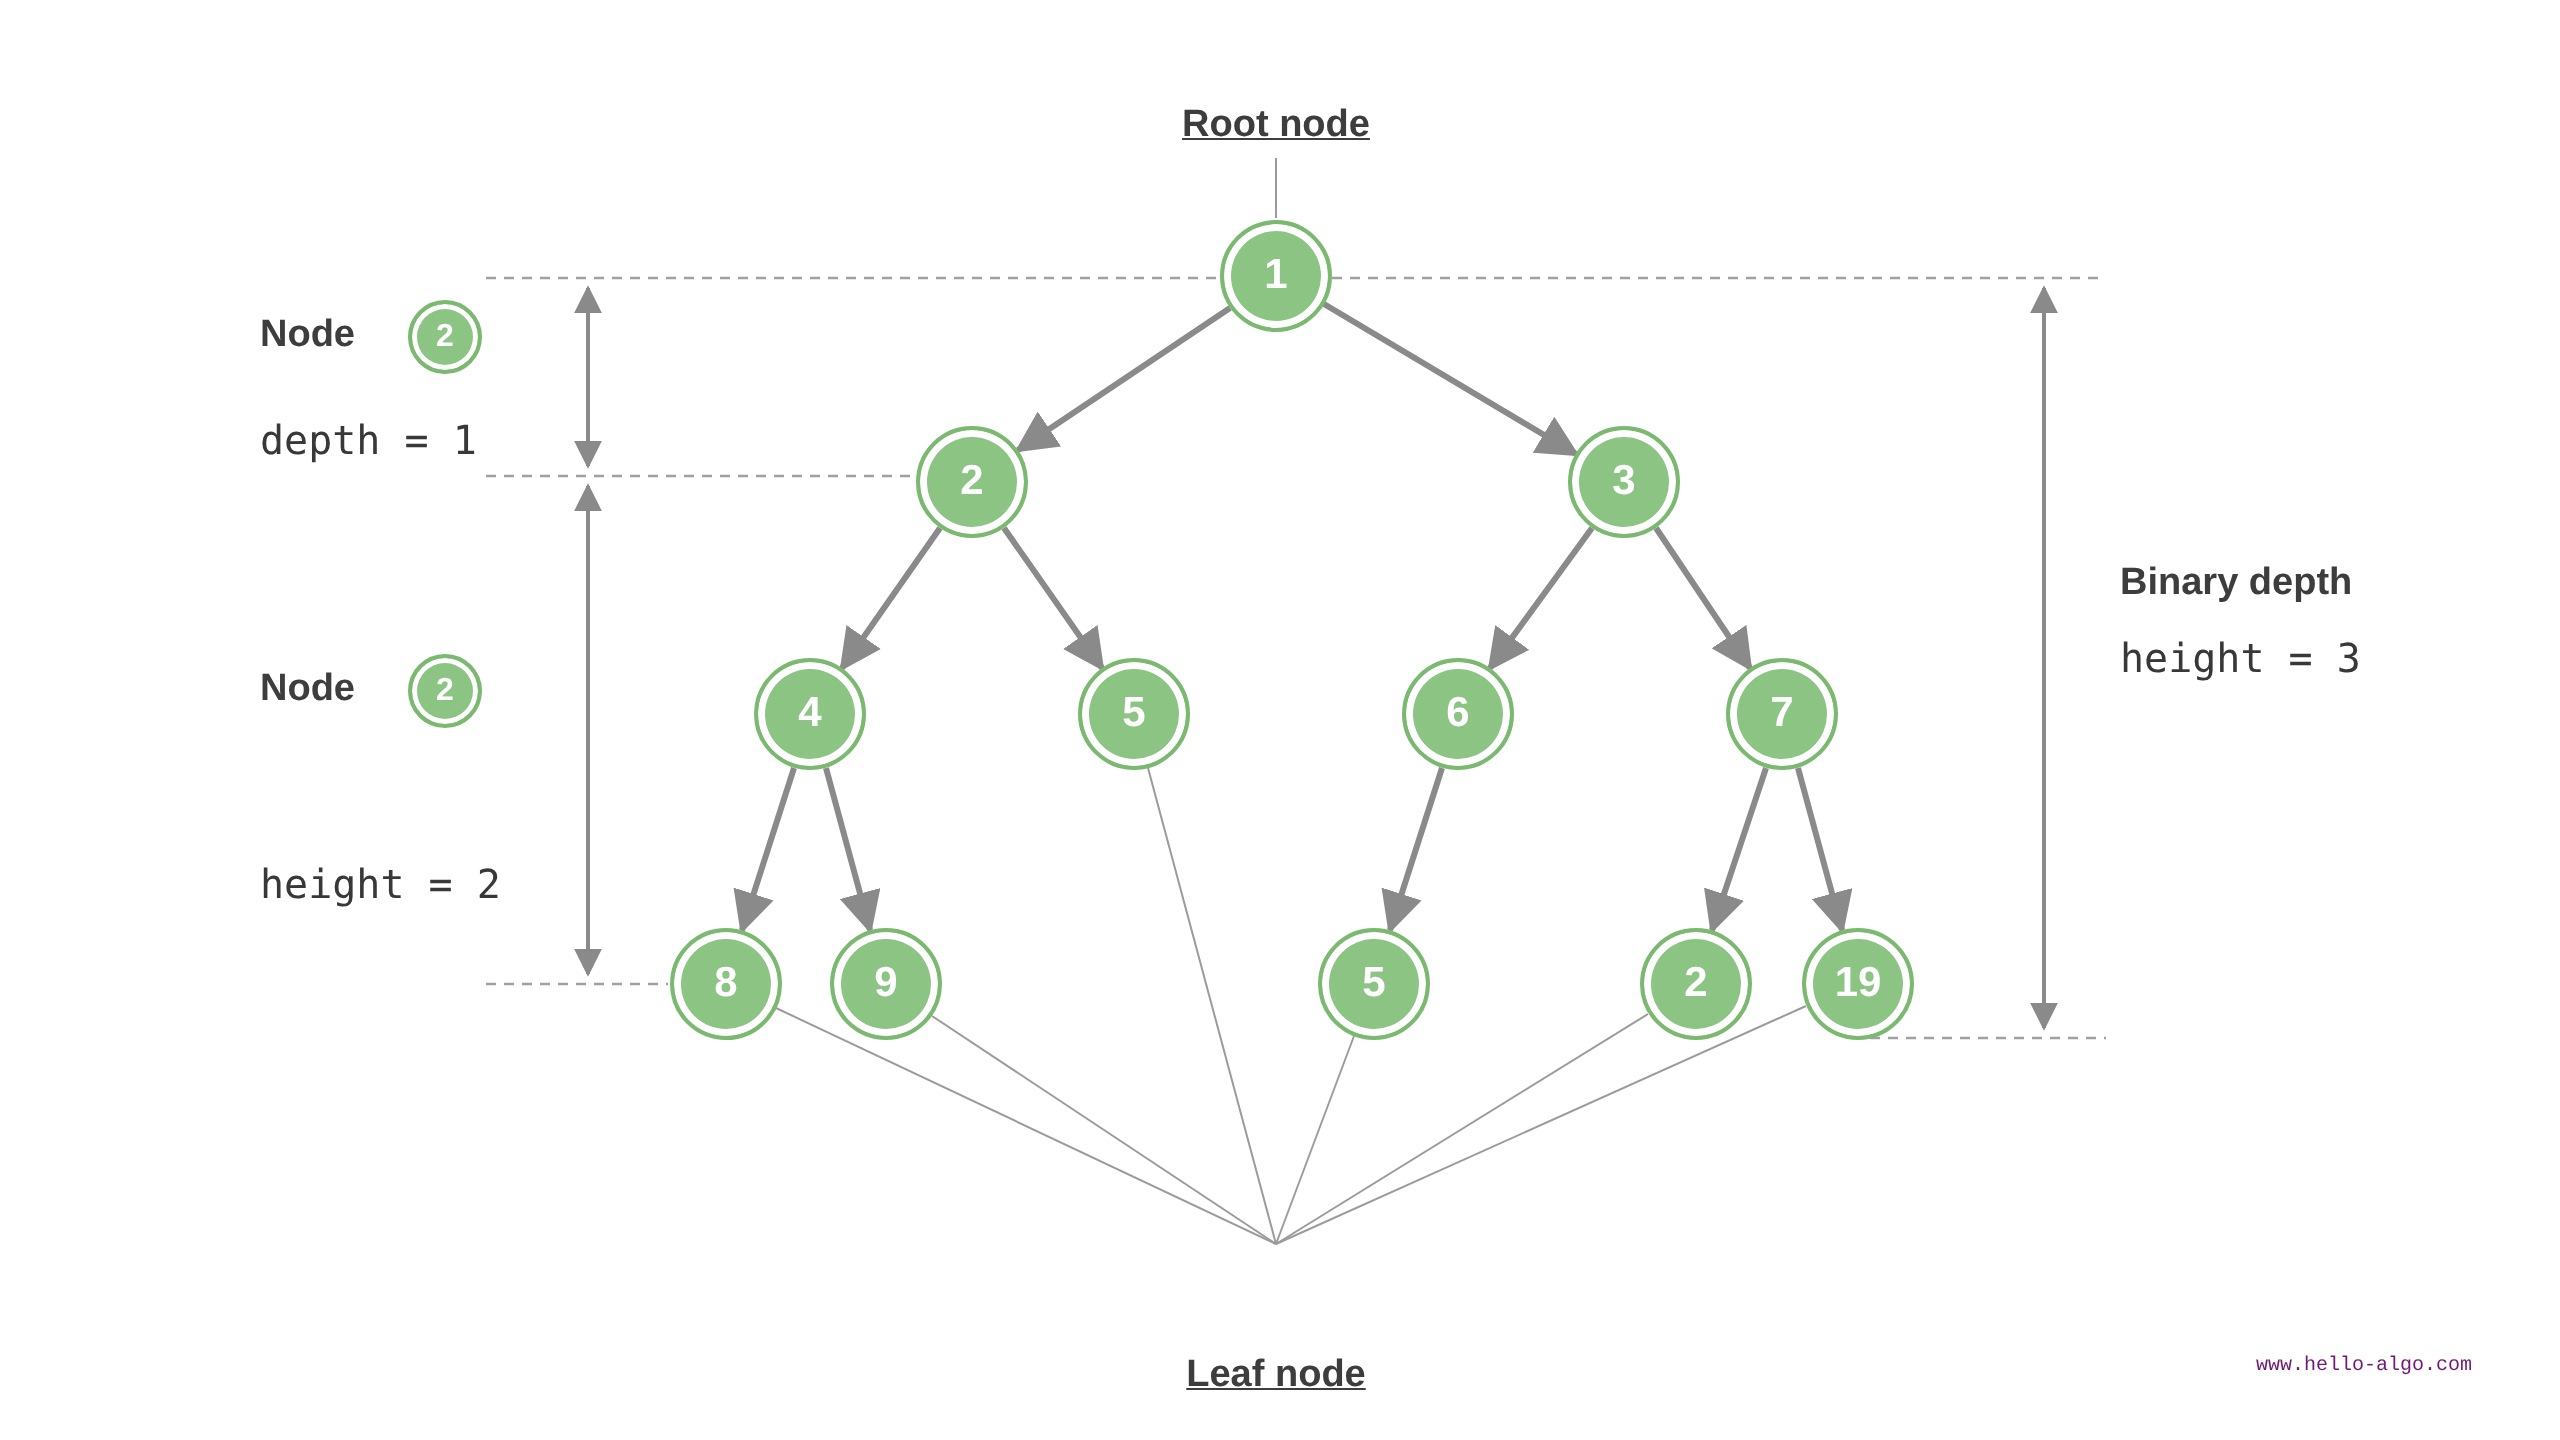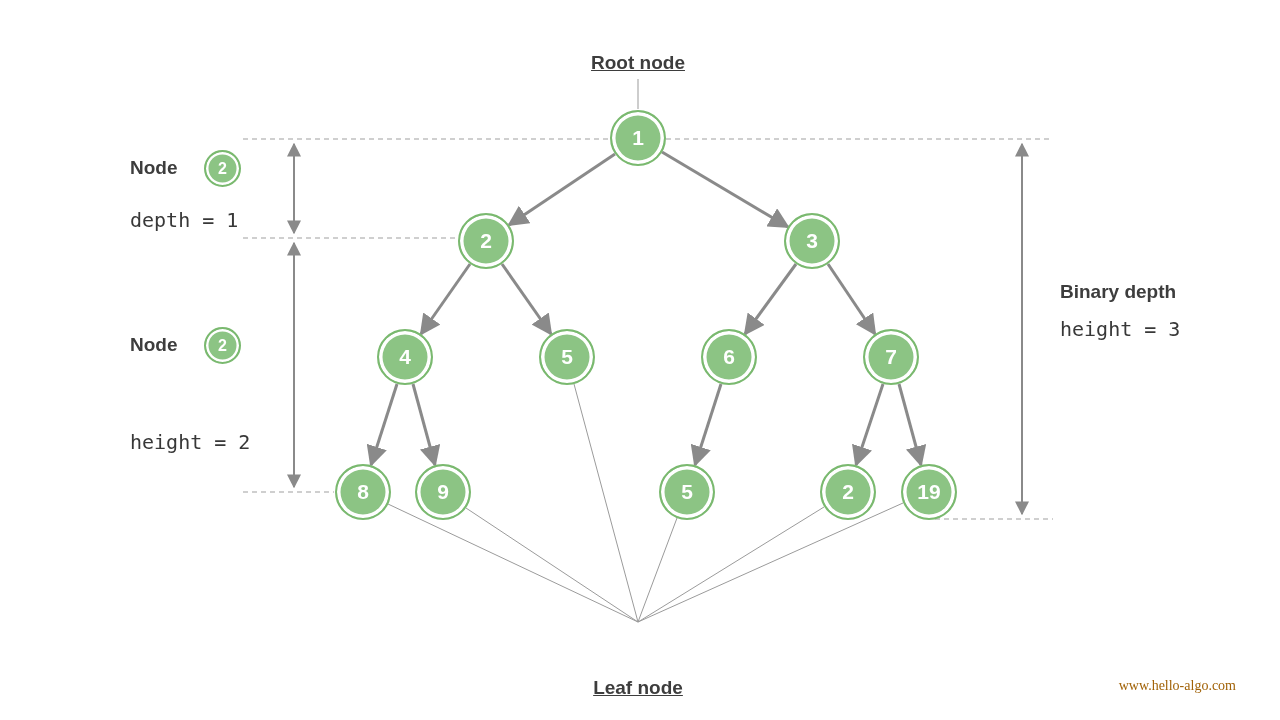--- a/index.html
+++ b/index.html
@@ -62,23 +62,23 @@
     font-size: 20px;
     color: #383838;
     white-space: nowrap;
   }
   .centered { transform: translateX(-50%); text-decoration: underline; }
 
   .watermark {
     position: absolute;
     right: 44px;
     top: 678px;
-    font-family: Liberation Serif, serif;
-    font-size: 14px;
-    color: #a16207;
+    font-family: Liberation Mono, monospace;
+    font-size: 10px;
+    color: #701a75;
   }
 </style>
 </head>
 <body>
 
 <div class="stage">
 
   <svg class="layer-svg" width="1280" height="720" viewBox="0 0 1280 720">
     <defs>
       <marker id="ah" viewBox="0 0 10 10" refX="9" refY="5" markerWidth="7" markerHeight="7" orient="auto-start-reverse">

